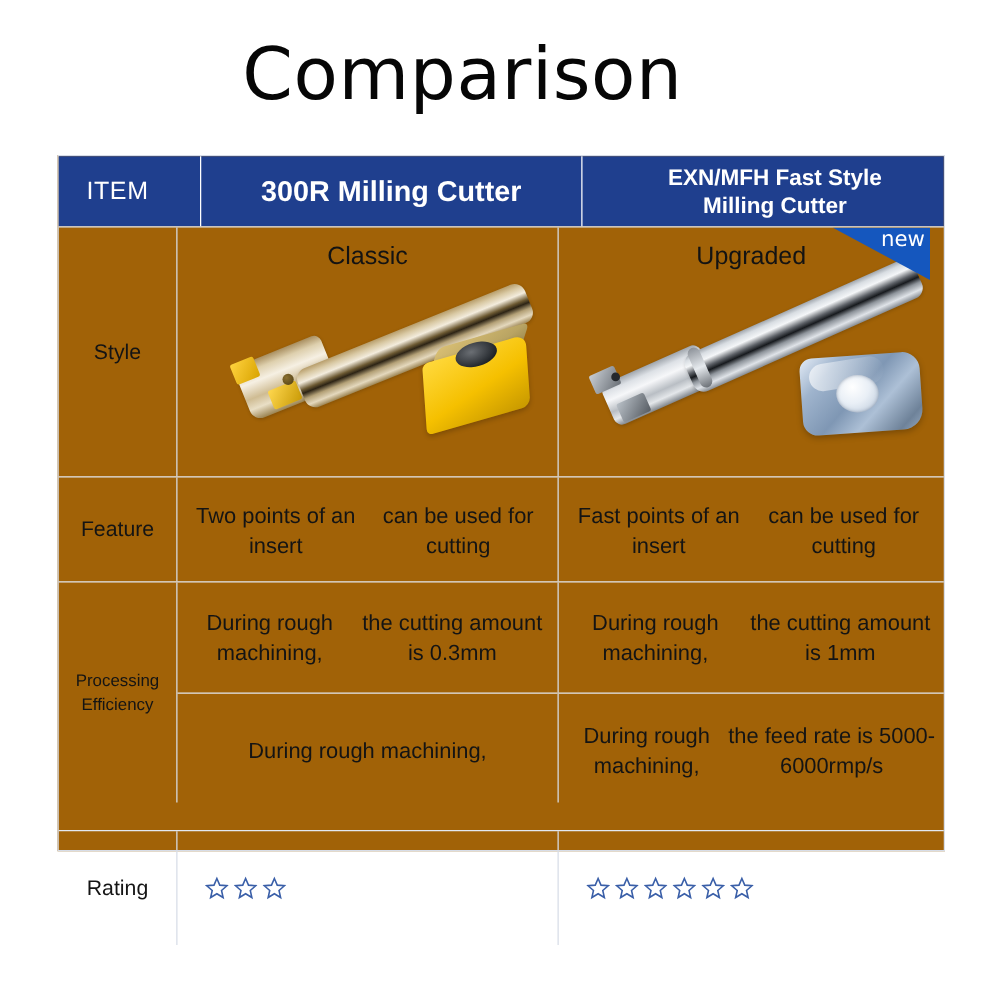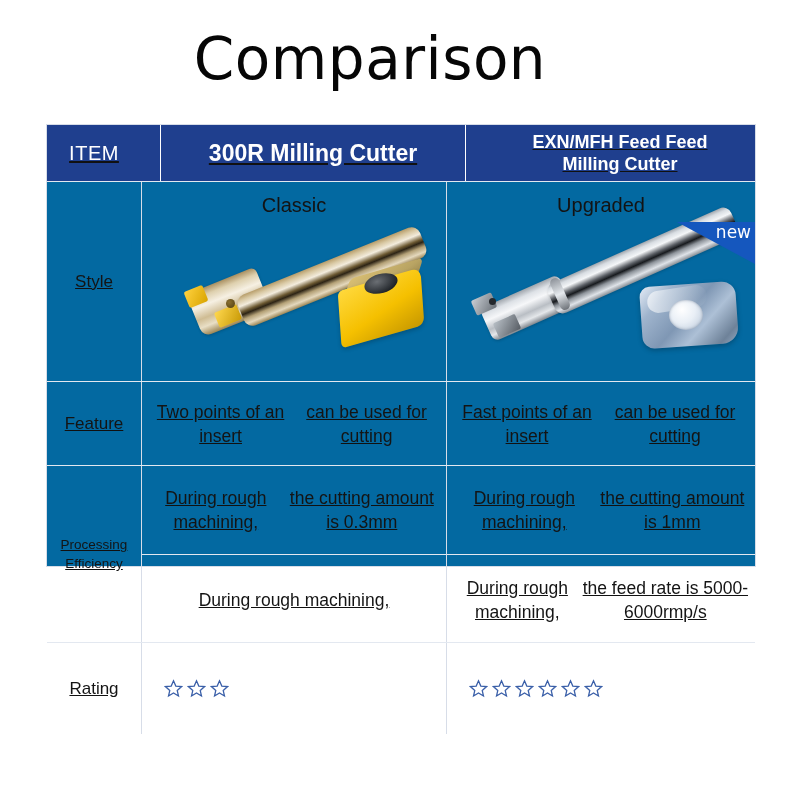--- a/index.html
+++ b/index.html
@@ -30,25 +30,24 @@
     color: #060606;
     font-family: "DejaVu Sans", sans-serif;
   }
 
   
   .cmp-table {
     position: absolute;
     left: 46px;
     top: 124px;
     width: 710px;
-    height: 443px;
+    height: 557px;
     border: 1px solid #d7dde8;
     box-sizing: border-box;
-    background: #0369a1;
-    text-decoration: underline;
+    background: #a16207;
   }
 
   .row {
     display: flex;
     width: 100%;
     box-sizing: border-box;
     position: relative;
   }
   .cell {
     box-sizing: border-box;
@@ -132,26 +131,25 @@
     text-align: center;
     font-size: 20px;
     color: #131313;
     z-index: 5;
   }
 
   
   .new-ribbon {
     position: absolute;
     top: 0;
-    right: 0;
+    right: 11px;
     width: 78px;
     height: 42px;
     overflow: hidden;
     z-index: 9;
-    margin-top: 40px;
   }
   .new-ribbon .tri {
     position: absolute;
     top: 0; right: 0;
     width: 0; height: 0;
     border-top: 42px solid #1557be;
     border-left: 78px solid transparent;
   }
   .new-ribbon .txt {
     position: absolute;
@@ -338,21 +336,21 @@
 
 <div class="page-title">Comparison</div>
 
 <div class="cmp-table">
 
   <div class="row head-row">
     <div class="cell col-item head-item">ITEM</div>
     <div class="cell col-a head-a vline-a">300R Milling Cutter</div>
     <div class="cell col-b head-b vline-a">
       <div>
-        <div>EXN/MFH Feed Feed</div>
+        <div>EXN/MFH Fast Style</div>
         <div>Milling Cutter</div>
       </div>
     </div>
   </div>
 
   <div class="row body-row style-row">
 
     <div class="cell col-item label-cell">Style</div>
 
     <div class="cell col-a style-cell vline-a">
@@ -424,21 +422,21 @@
         <div>During rough machining,</div>
         <div>the cutting amount is 1mm</div>
       </div>
       <div class="text-cell" style="height:89px;border-top:1px solid #e3e8f0;">
         <div>During rough machining,</div>
         <div>the feed rate is 5000-6000rmp/s</div>
       </div>
     </div>
   </div>
 
-  <div class="row body-row" style="height:92px;">
+  <div class="row body-row" style="height:92px;margin-top:22px;">
     <div class="cell col-item label-cell">Rating</div>
     <div class="cell col-a vline-a">
       <div class="stars" id="stars-a">
           <svg width="19" height="19" viewBox="0 0 24 24" class="star-svg">
             <polygon points="12,2.3 14.9,9.0 22.2,9.6 16.7,14.4 18.3,21.5 12,17.7 5.7,21.5 7.3,14.4 1.8,9.6 9.1,9.0" fill="none" stroke="#3a5fa8" stroke-width="1.6" stroke-linejoin="miter"></polygon>
           </svg>
           <svg width="19" height="19" viewBox="0 0 24 24" class="star-svg">
             <polygon points="12,2.3 14.9,9.0 22.2,9.6 16.7,14.4 18.3,21.5 12,17.7 5.7,21.5 7.3,14.4 1.8,9.6 9.1,9.0" fill="none" stroke="#3a5fa8" stroke-width="1.6" stroke-linejoin="miter"></polygon>
           </svg>
           <svg width="19" height="19" viewBox="0 0 24 24" class="star-svg">

